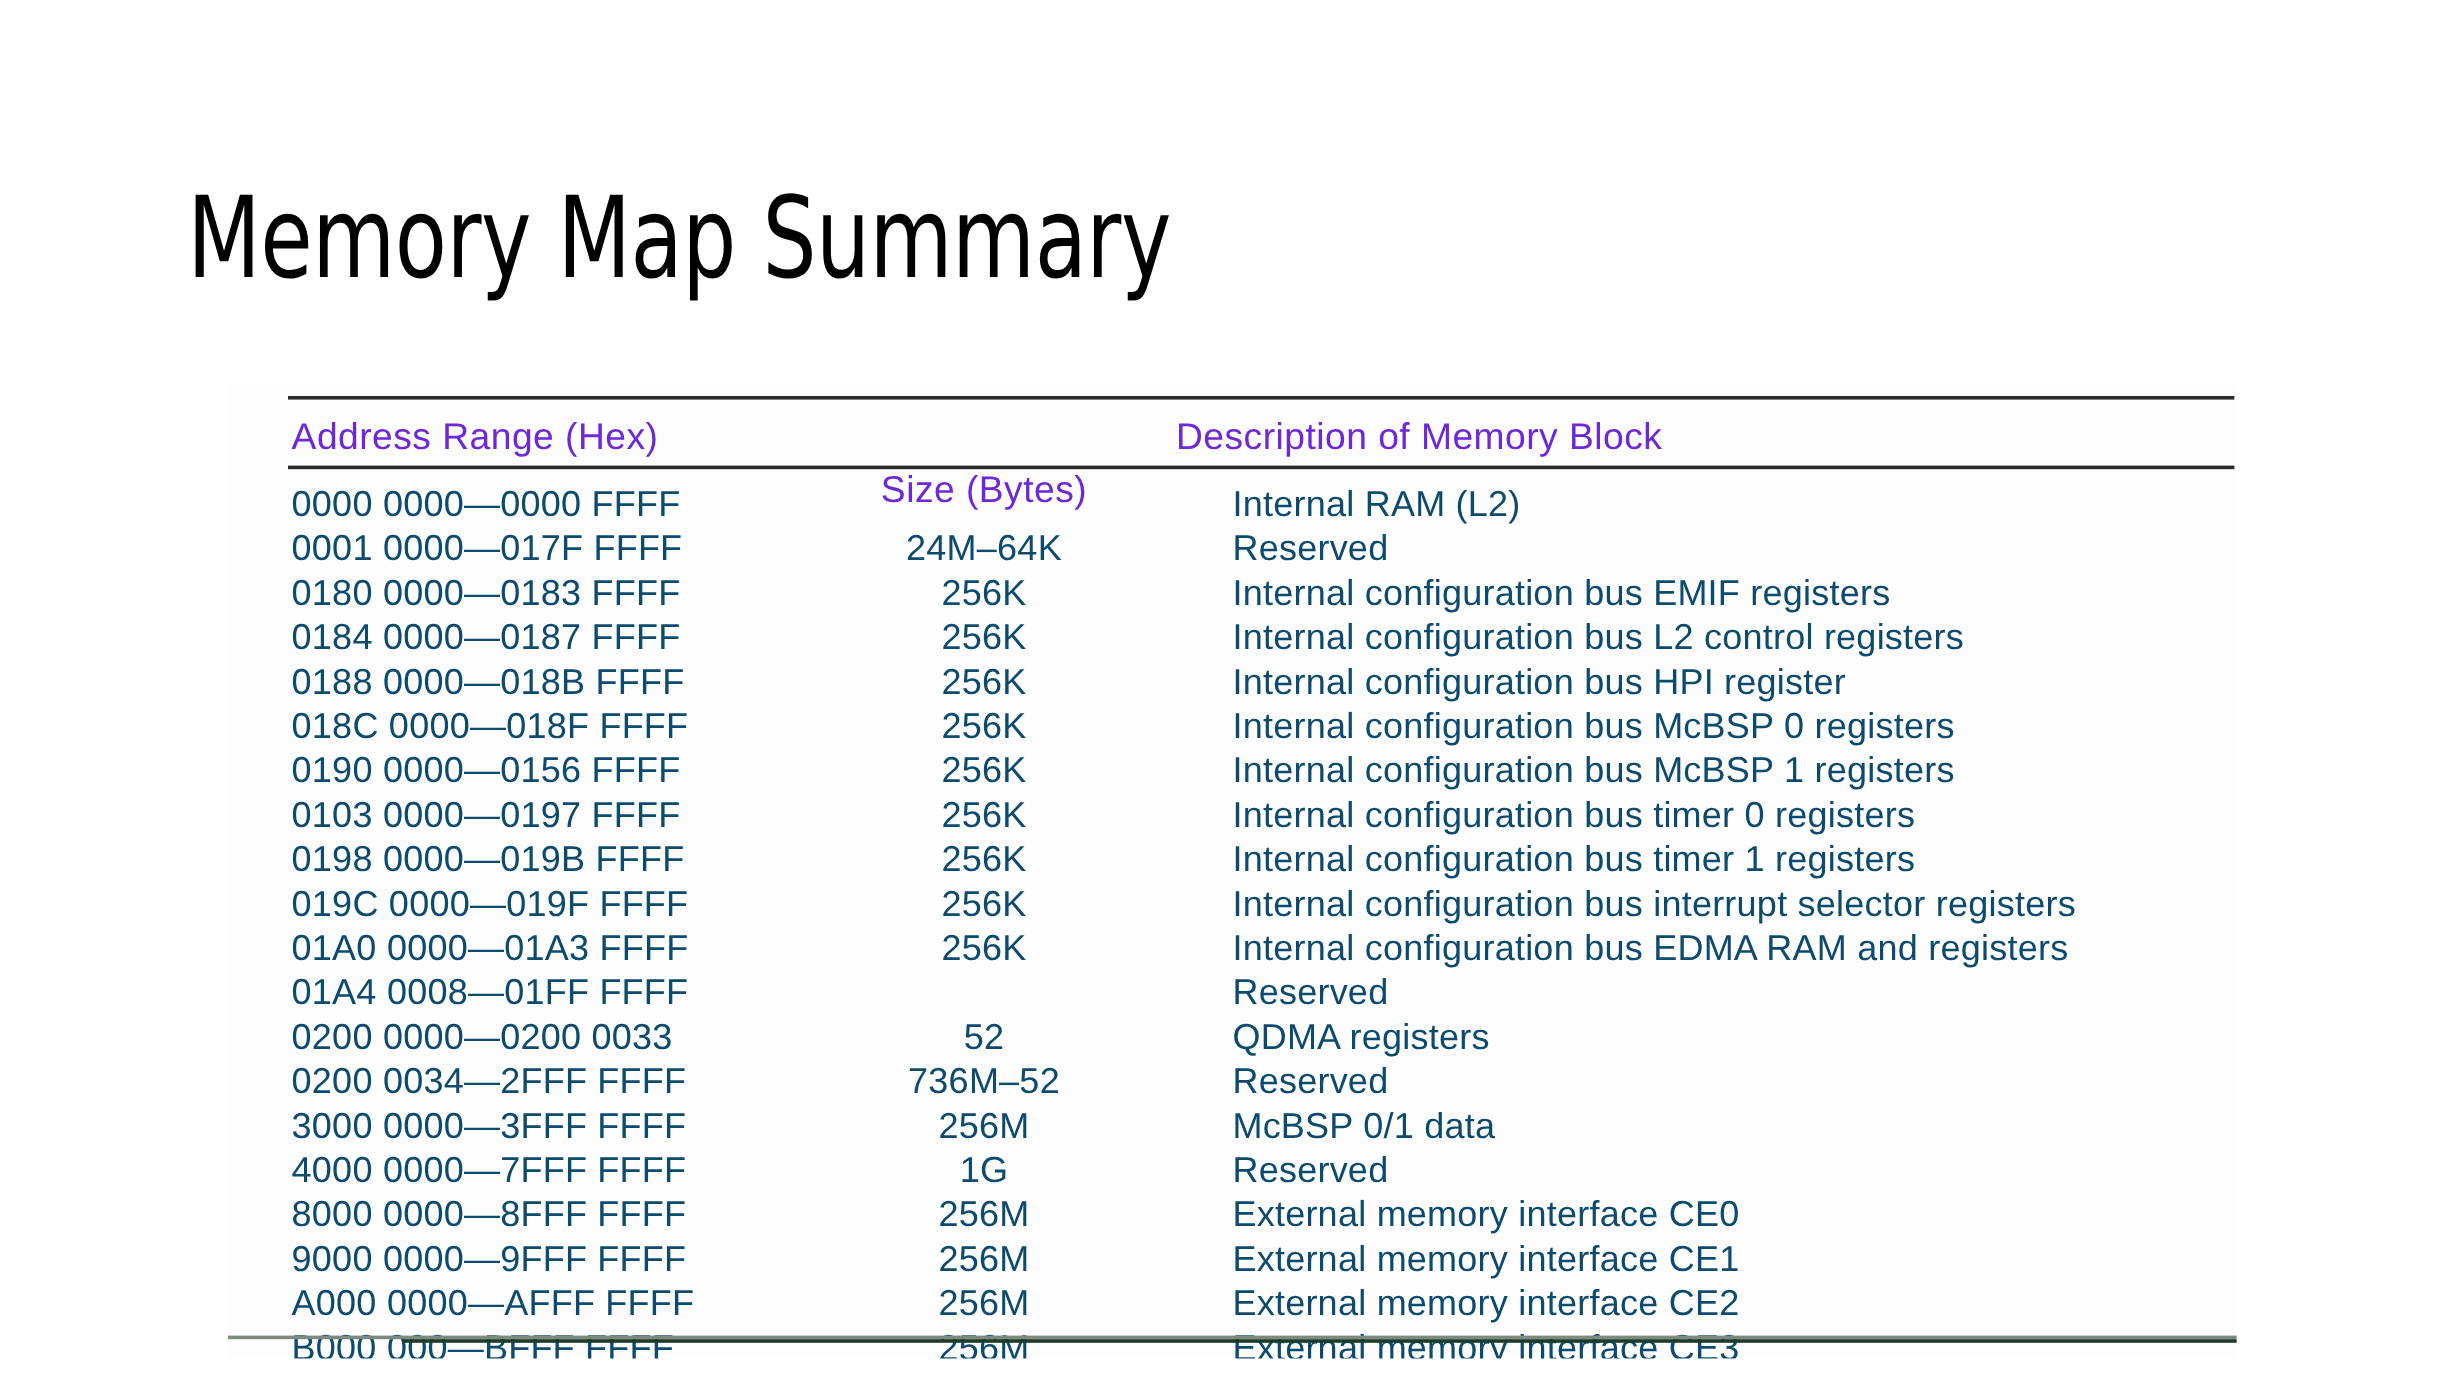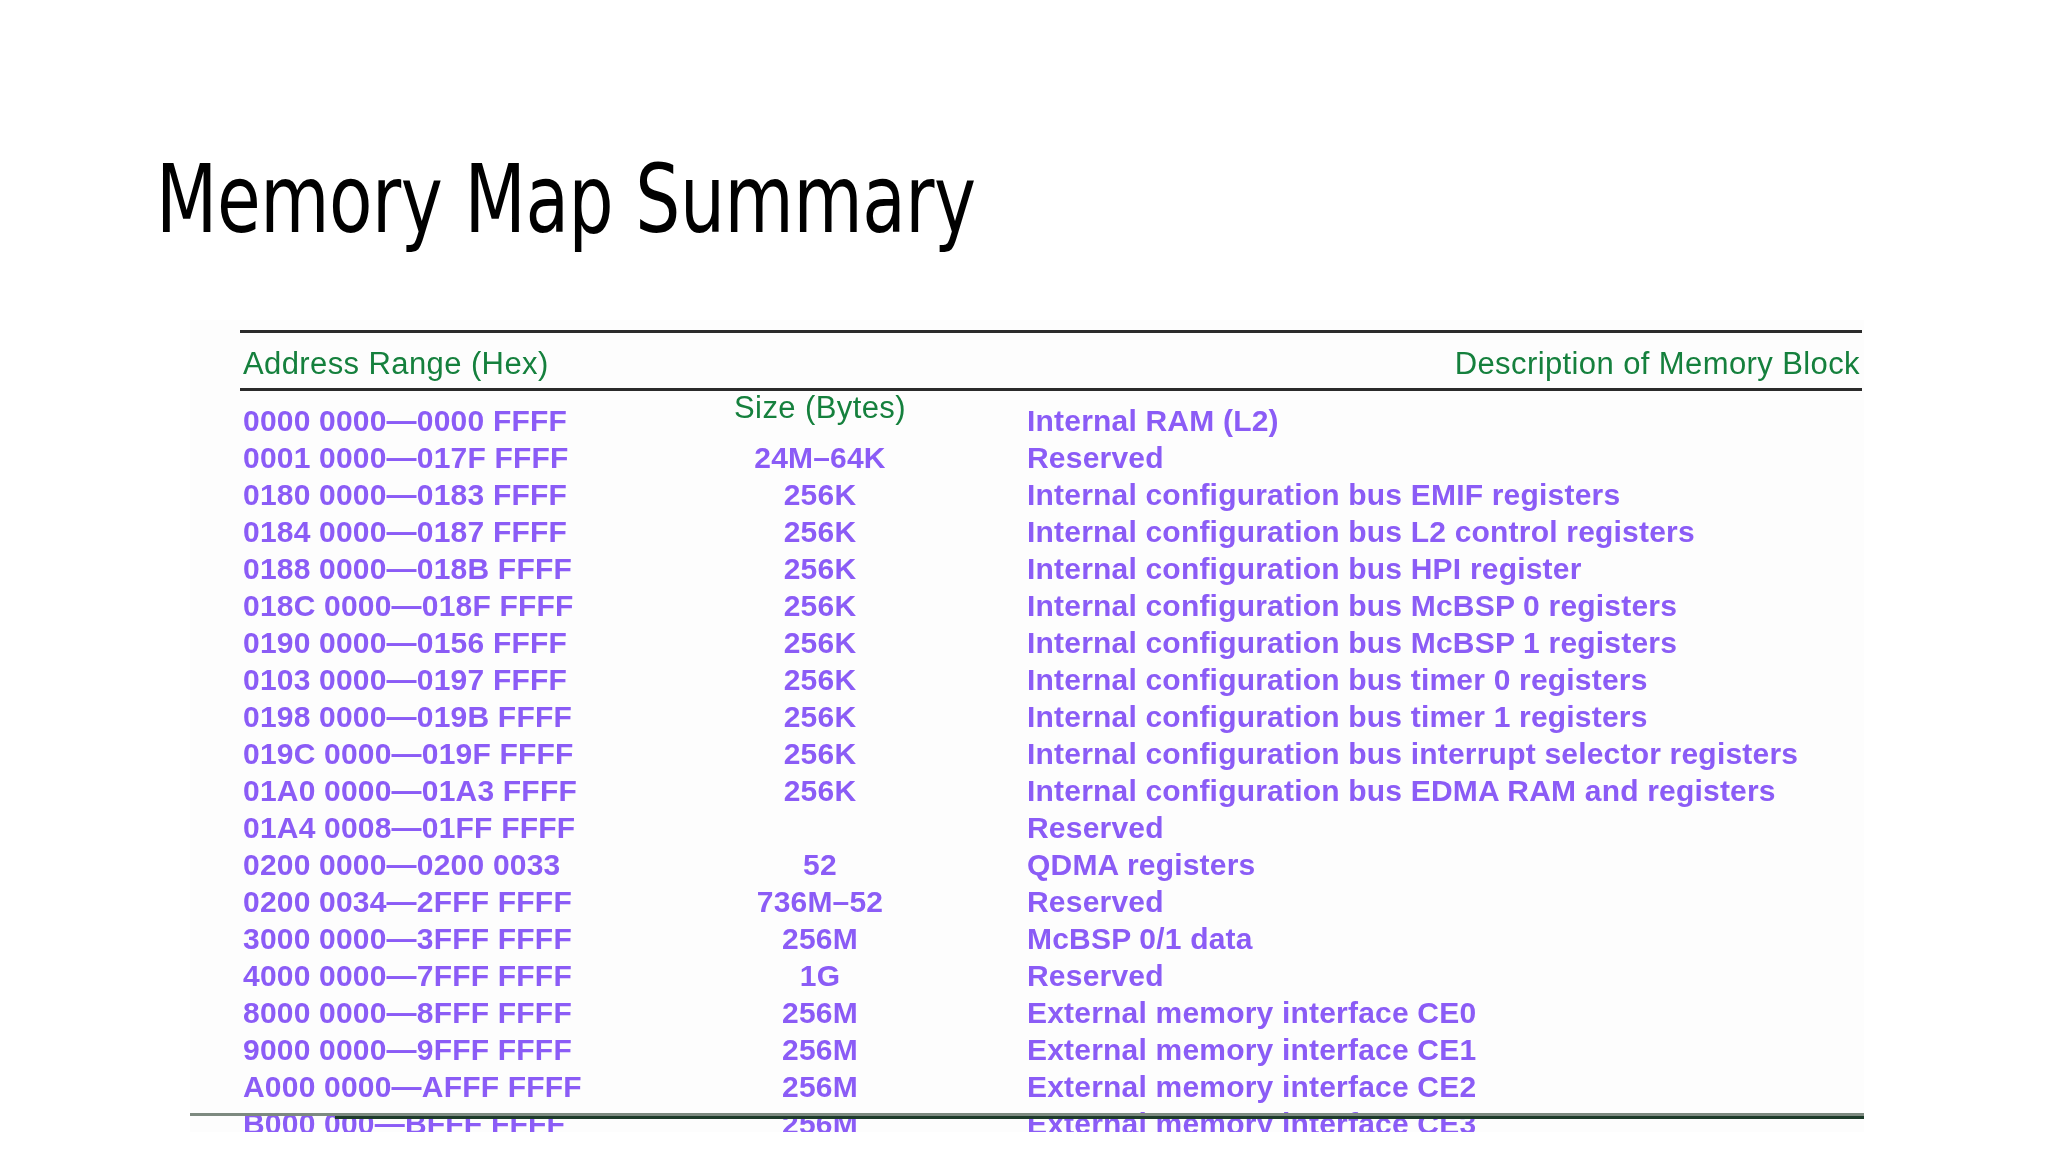--- a/index.html
+++ b/index.html
@@ -94,48 +94,48 @@
     left: 0;
     top: 22px;
     width: 1674px;
     height: 44px;
   }
   .th {
     position: absolute;
     font-family: "Liberation Sans", sans-serif;
     font-size: 31px;
     font-weight: 400;
-    color: #15803d;
+    color: #6d28d9;
     letter-spacing: 0.4px;
     white-space: nowrap;
     line-height: 44px;
   }
   .th.c-addr { left: 53px;  top: 0; text-align: left; }
   .th.c-size { left: 460px; top: 0; width: 340px; text-align: center; margin-top: 44px; }
-  .th.c-desc { left: 790px; top: 0; width: 880px; text-align: right; }
+  .th.c-desc { left: 790px; top: 0; width: 880px; text-align: left; }
 
   
   .tbody {
     position: absolute;
     left: 0;
     top: 82px;
     width: 1674px;
   }
   .trow {
     position: relative;
     height: 37px;
     width: 1674px;
   }
   .cell {
     position: absolute;
     top: 0;
     font-family: "Liberation Sans", sans-serif;
     font-size: 30px;
-    font-weight: 700;
-    color: #8b5cf6;
+    font-weight: 400;
+    color: #0c4a6e;
     line-height: 37px;
     white-space: nowrap;
     letter-spacing: 0.2px;
   }
   .cell.c-addr { left: 53px; }
   .cell.c-size { left: 460px; width: 340px; text-align: center; }
   .cell.c-desc { left: 837px; text-align: right; }
 </style>
 </head>
 <body>

